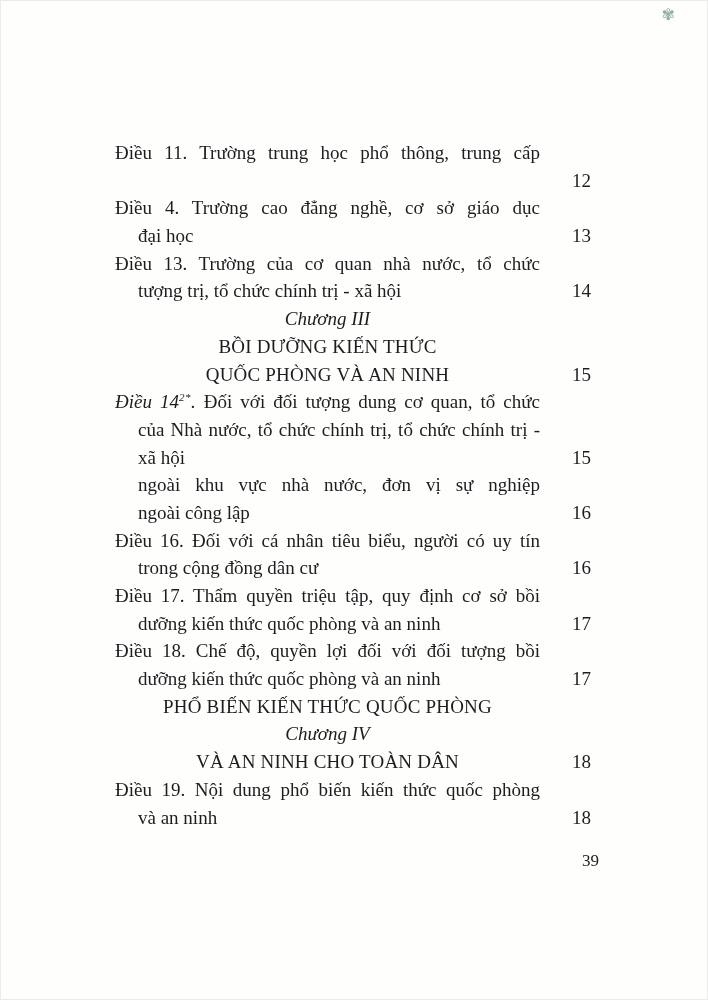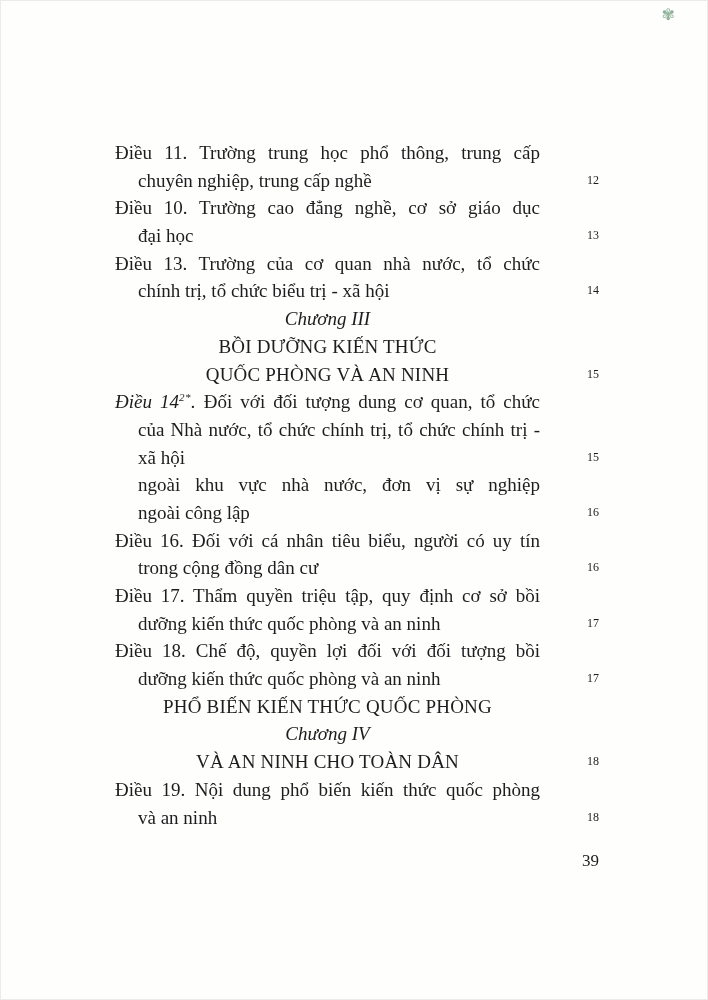--- a/index.html
+++ b/index.html
@@ -31,21 +31,21 @@
     height: 27.7px;
     line-height: 27.7px;
     font-size: 19px;
   }
   .t { display: block; width: 425px; }
   .justify { text-align: justify; text-align-last: justify; }
   .cont { margin-left: 23px; width: 402px; }
   .center { text-align: center; }
   .italic { font-style: italic; }
   .bold { font-weight: normal; letter-spacing: 0.2px; }
-  .pg { position: absolute; right: 0; top: 0; font-size: 12px; }
+  .pg { position: absolute; right: 8px; top: 0; font-size: 19px; }
   .sup {
     font-style: italic;
     font-size: 11px;
     vertical-align: super;
     line-height: 0;
     letter-spacing: 0.5px;
   }
   .footer {
     margin-top: 16px;
     width: 484px;
@@ -59,41 +59,40 @@
 
 <div class="ornament">✾</div>
 
 <div class="content">
 
   <div class="entry">
     <div class="line">
       <span class="t justify">Điều 11. Trường trung học phổ thông, trung cấp</span>
     </div>
     <div class="line">
-      <span class="t cont">chuyên nghiệp, trung cấp nghề</span>
       <span class="pg">12</span>
     </div>
   </div>
 
   <div class="entry">
     <div class="line">
-      <span class="t justify">Điều 10. Trường cao đẳng nghề, cơ sở giáo dục</span>
+      <span class="t justify">Điều 4. Trường cao đẳng nghề, cơ sở giáo dục</span>
     </div>
     <div class="line">
       <span class="t cont">đại học</span>
       <span class="pg">13</span>
     </div>
   </div>
 
   <div class="entry">
     <div class="line">
       <span class="t justify">Điều 13. Trường của cơ quan nhà nước, tổ chức</span>
     </div>
     <div class="line">
-      <span class="t cont">chính trị, tổ chức biểu trị - xã hội</span>
+      <span class="t cont">tượng trị, tổ chức chính trị - xã hội</span>
       <span class="pg">14</span>
     </div>
   </div>
 
   <div class="entry">
     <div class="line">
       <span class="t center italic">Chương III</span>
     </div>
     <div class="line">
       <span class="t center bold">BỒI DƯỠNG KIẾN THỨC</span>

